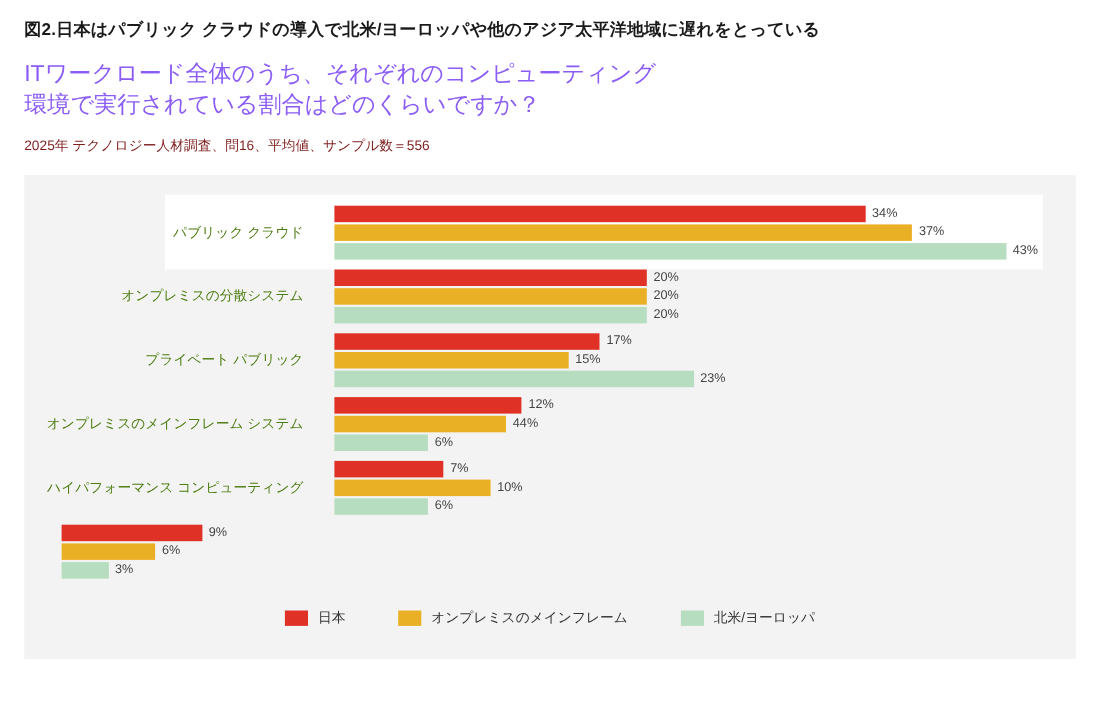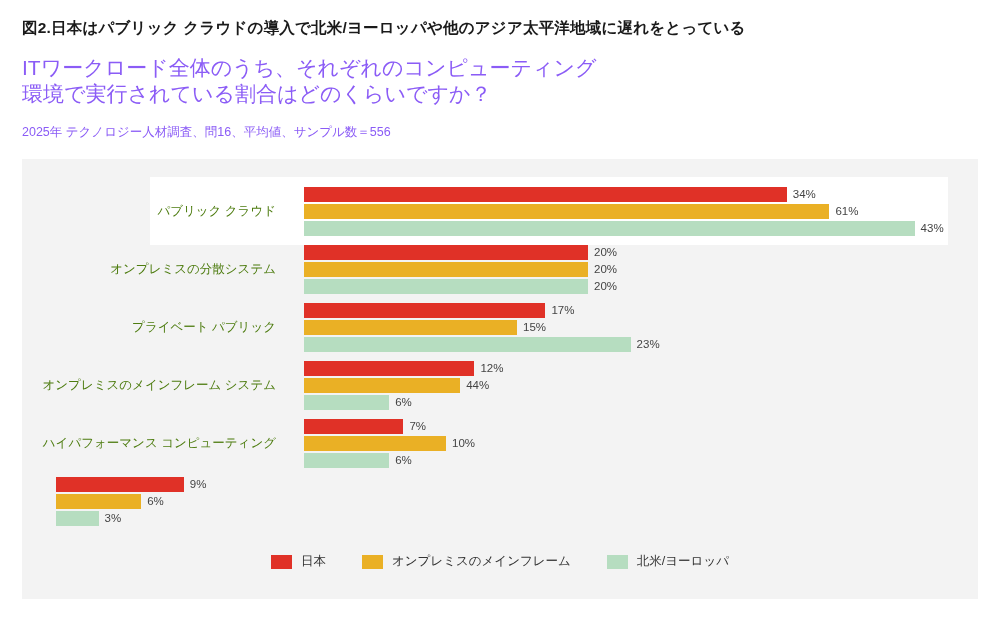--- a/index.html
+++ b/index.html
@@ -30,23 +30,23 @@
     line-height: 1.3;
   }
   .question {
     color: #8b5cf6;
     font-size: 21px;
     line-height: 1.34;
     margin: 0 0 14px 0;
     max-width: 760px;
     font-weight: normal;
   }
-  .question .l2 { display: block; font-family: Liberation Mono, monospace; }
+  .question .l2 { display: block; }
   .subnote {
-    color: #8b5cf6;
+    color: #7f1d1d;
     font-size: 12.5px;
     margin: 0 0 18px 0;
   }
   .chart-panel {
     position: relative;
     background: #f3f3f3;
     width: 956px;
     height: 440px;
     box-sizing: border-box;
     padding: 24px 20px 10px 20px;
@@ -109,21 +109,21 @@
   .bar-val {
     font-size: 11.5px;
     color: #444444;
     margin-left: 6px;
     white-space: nowrap;
   }
   .legend {
     display: flex;
     align-items: flex-end;
     justify-content: center;
-    gap: 36px;
+    gap: 48px;
     margin-top: 18px;
   }
   .legend-item {
     display: flex;
     align-items: center;
     gap: 9px;
     font-size: 12.5px;
     color: #333333;
   }
   .swatch {
@@ -153,21 +153,21 @@
     <div class="plot" id="plot">
         <div class="row highlight">
           <div class="cat-label">パブリック クラウド</div>
           <div class="bars">
             <div class="barline">
               <div class="bar s0" title="日本 34%" style="width: 482.8px; background: rgb(224, 49, 39);"></div>
               <span class="bar-val">34%</span>
             </div>
             <div class="barline">
               <div class="bar s1" title="日本を除くアジア太平洋地域 37%" style="width: 525.4px; background: rgb(234, 176, 37);"></div>
-              <span class="bar-val">61%</span>
+              <span class="bar-val">37%</span>
             </div>
             <div class="barline">
               <div class="bar s2" title="北米/ヨーロッパ 43%" style="width: 610.6px; background: rgb(182, 221, 192);"></div>
               <span class="bar-val">43%</span>
             </div>
           </div>
         </div>
         <div class="row">
           <div class="cat-label">オンプレミスの分散システム</div>
           <div class="bars">

